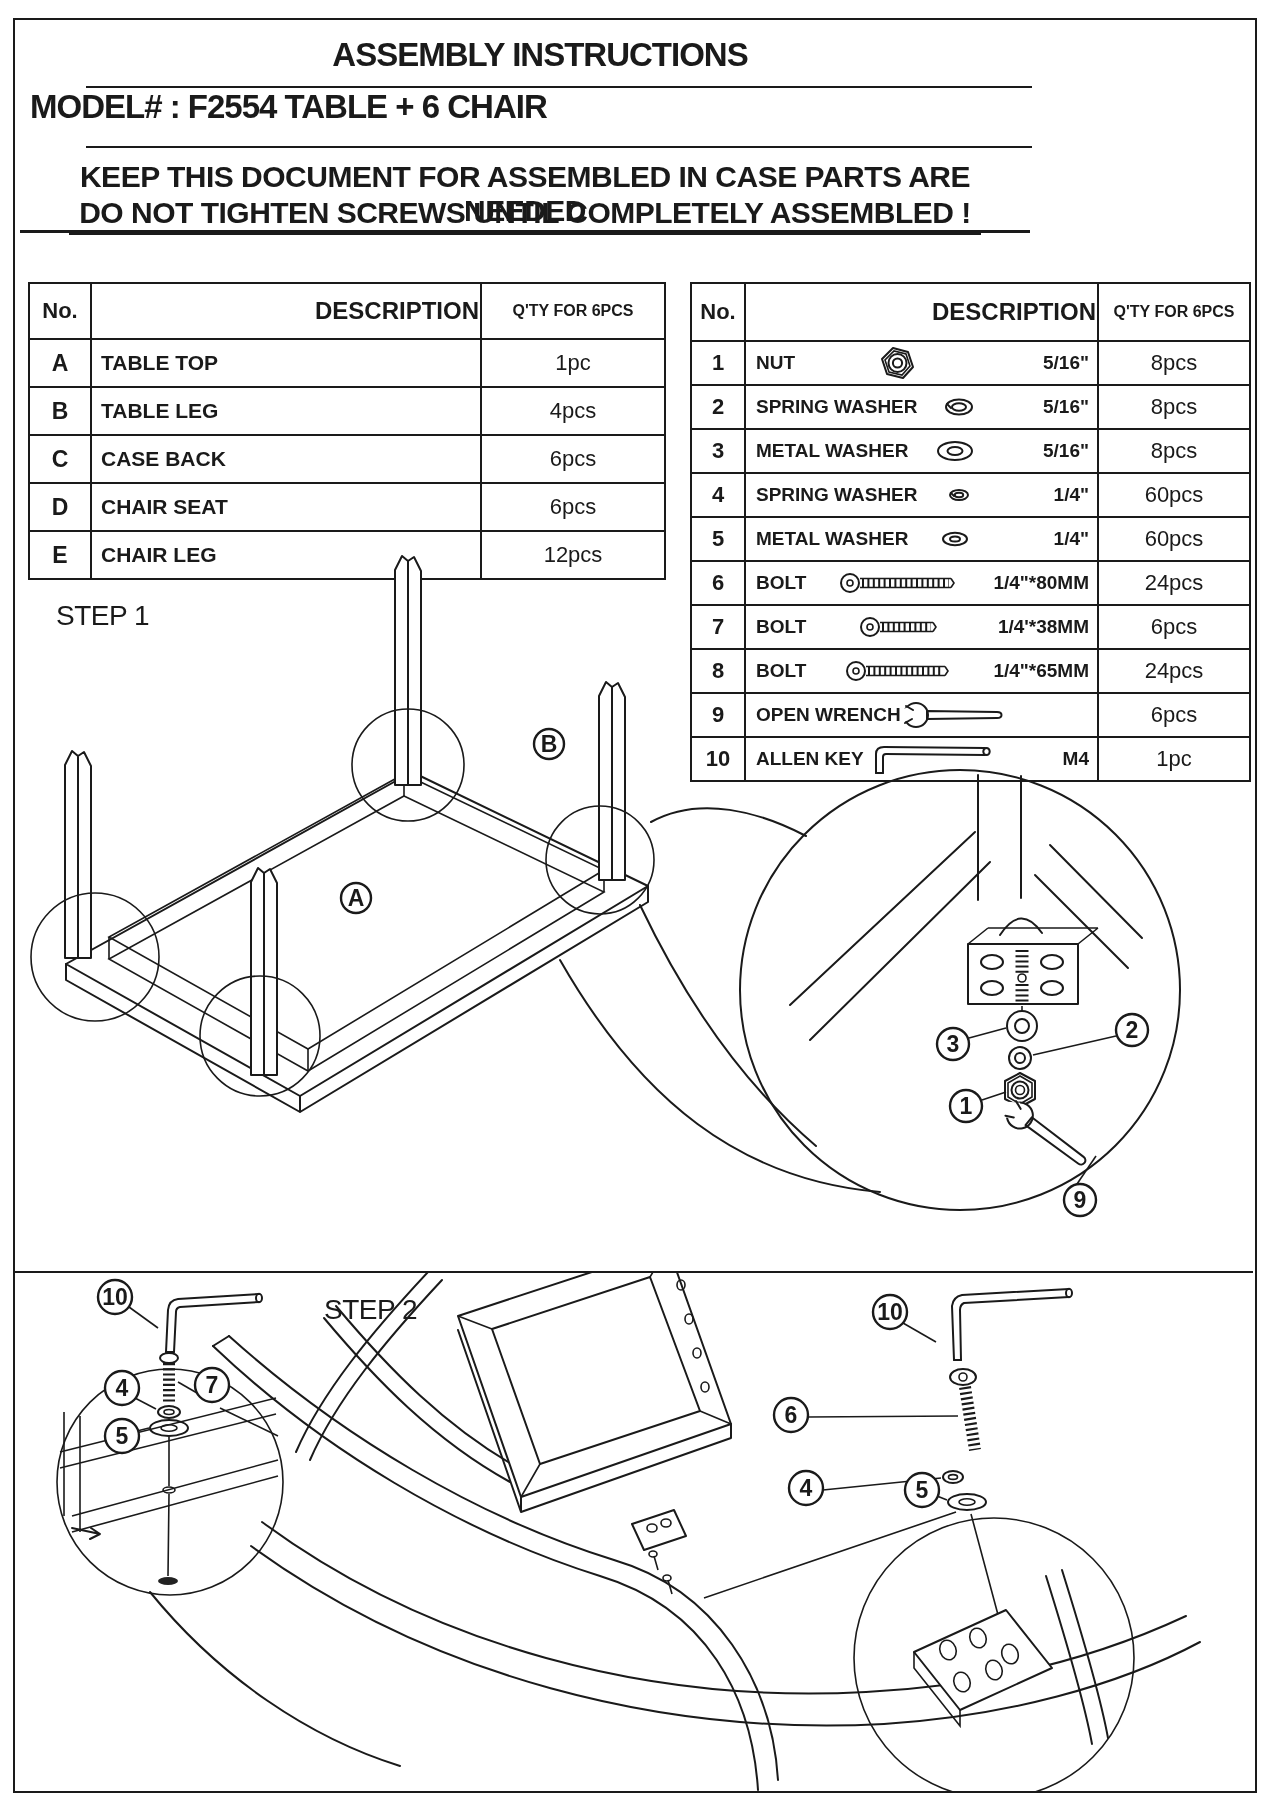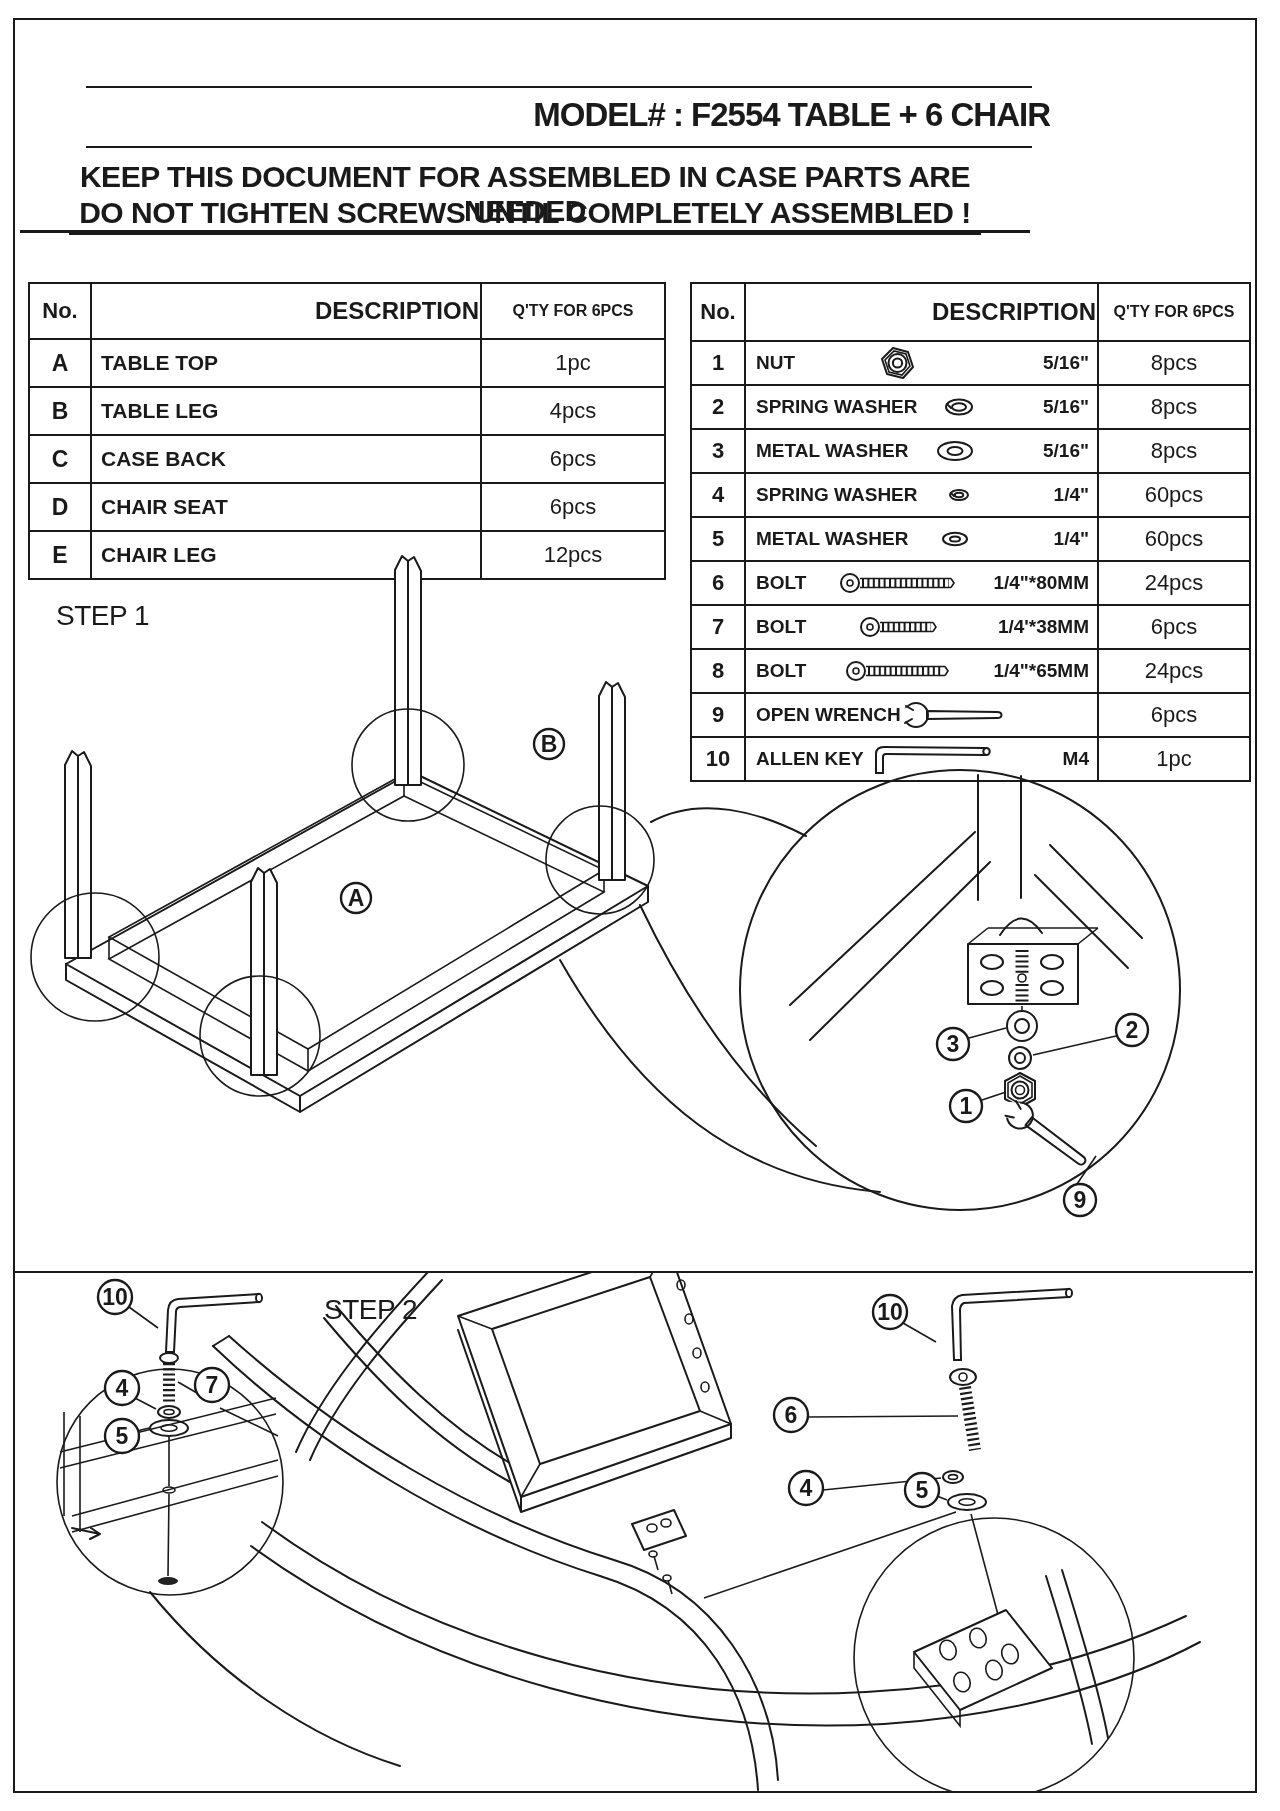--- a/index.html
+++ b/index.html
@@ -6,21 +6,21 @@
   .page{
     position:relative;width:1280px;height:1811px;background:#ffffff;
     font-family:"Liberation Sans","DejaVu Sans",sans-serif;color:#1a1a1a;
     overflow:hidden;margin:0 auto;
   }
   .page-border{position:absolute;left:13px;top:18px;width:1240px;height:1771px;border:2px solid #1a1a1a;}
   .hdr-title{position:absolute;left:30px;top:36px;width:1020px;text-align:center;font-size:33px;font-weight:700;letter-spacing:-1px;}
   .rule{position:absolute;left:86px;width:946px;border-top:2px solid #1a1a1a;}
   .rule1{top:86px;}
   .rule2{top:146px;}
-  .hdr-model{position:absolute;left:30px;top:96px;width:1020px;text-align:right;font-size:33px;font-weight:700;letter-spacing:-1px;}
+  .hdr-model{position:absolute;left:30px;top:88px;width:1020px;text-align:left;font-size:33px;font-weight:700;letter-spacing:-1px;}
   .warn{position:absolute;left:20px;width:1010px;text-align:center;}
   .warn span{display:inline-block;font-size:30px;font-weight:700;letter-spacing:-0.5px;border-bottom:3px solid #1a1a1a;padding:0 10px 2px 10px;}
   .warn1{top:160px;}
   .warn2{top:196px;text-decoration:underline;}
 
   table{border-collapse:collapse;position:absolute;table-layout:fixed;}
   th,td{border:2px solid #1a1a1a;overflow:hidden;white-space:nowrap;}
   .parts{left:28px;top:282px;width:638px;}
   .parts th{height:52px;}
   .parts td{height:44px;}
@@ -51,20 +51,21 @@
   .wfill{fill:#ffffff;}
   .callout circle{fill:#ffffff;stroke:#1a1a1a;stroke-width:2.4;}
   .callout text{fill:#1a1a1a;font-family:"Liberation Sans","DejaVu Sans",sans-serif;font-size:23px;font-weight:700;text-anchor:middle;}
 </style>
 </head>
 <body>
 
 <div class="page">
   <div class="page-border"></div>
 
+  <div class="hdr-title">ASSEMBLY INSTRUCTIONS</div>
   <div class="rule rule1"></div>
   <div class="hdr-model">MODEL# : F2554 TABLE + 6 CHAIR</div>
   <div class="rule rule2"></div>
   <div class="warn warn1"><span>KEEP THIS DOCUMENT FOR ASSEMBLED IN CASE PARTS ARE NEEDED</span></div>
   <div class="warn warn2"><span>DO NOT TIGHTEN SCREWS UNTIL COMPLETELY ASSEMBLED !</span></div>
 
   <table class="parts">
     <tbody>
         <tr>
       <th class="c-no">No.</th>

